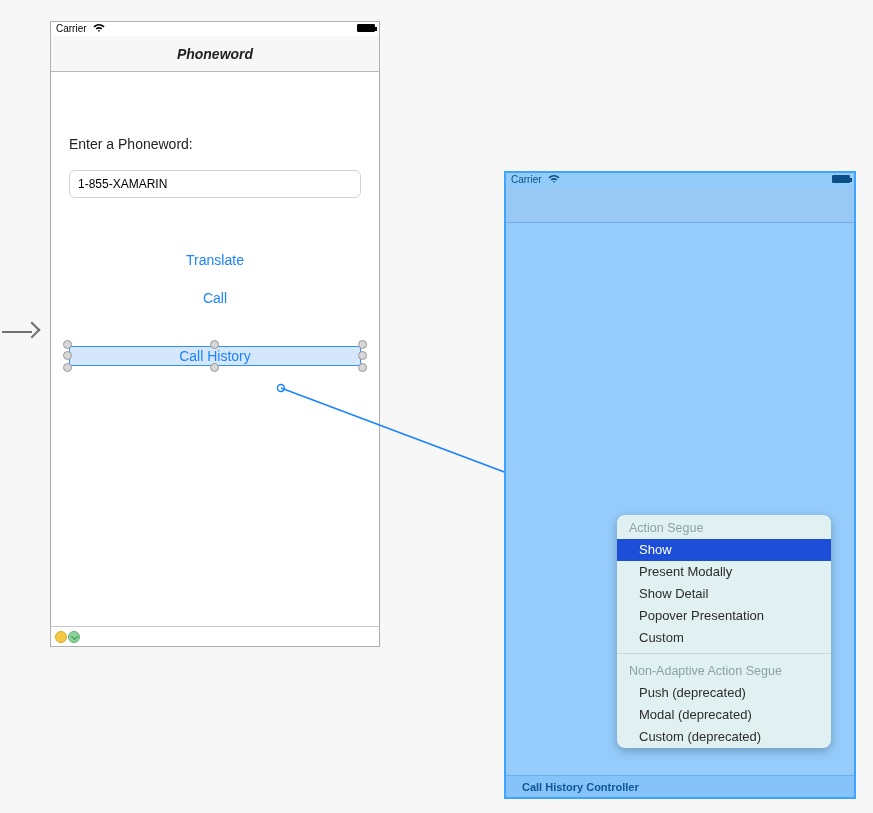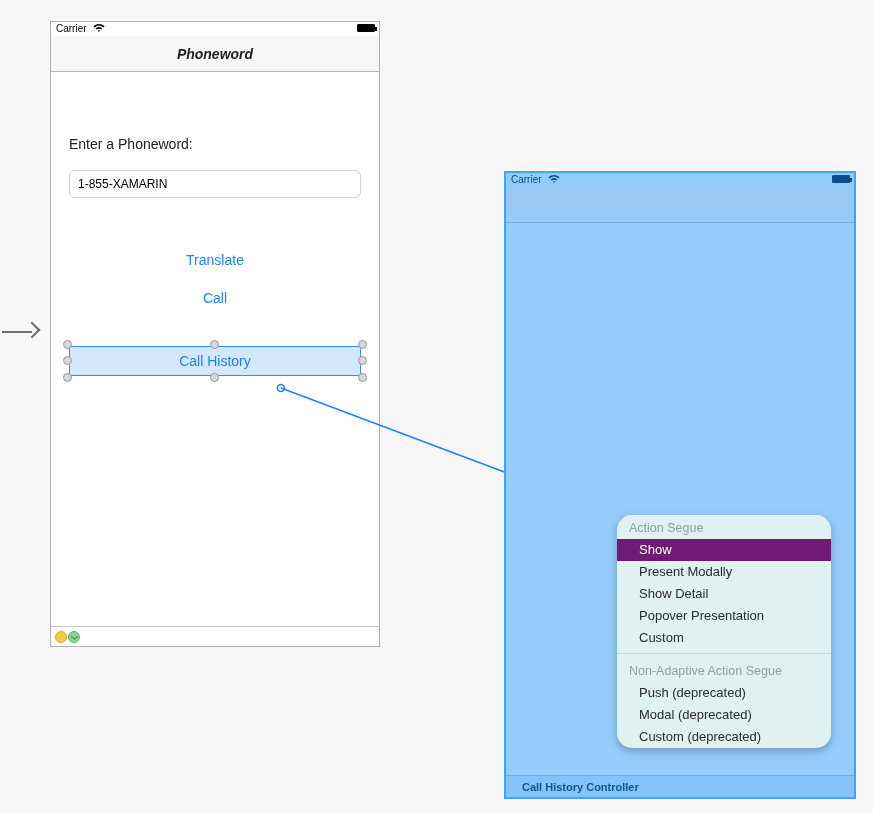--- a/index.html
+++ b/index.html
@@ -108,21 +108,21 @@
     font-size: 14px;
     margin-top: 54px;
     cursor: pointer;
   }
   .link-btn.call { margin-top: 22px; }
 
   
   .selected-wrap {
     position: relative;
     margin-top: 40px;
-    height: 30px;
+    height: 20px;
   }
   .selected-btn {
     position: absolute;
     left: 0; right: 0; top: 0; bottom: 0;
     background: #d4e7fc;
     border: 1.5px solid #2f8fff;
     display: flex;
     align-items: center;
     justify-content: center;
     color: #1b83ff;
@@ -234,38 +234,38 @@
     pointer-events: none;
   }
 
   
   .popup {
     position: absolute;
     left: 617px;
     top: 515px;
     width: 214px;
     background: #e1f0f0;
-    border-radius: 15px;
+    border-radius: 8px;
     box-shadow: 0 3px 10px rgba(0,0,0,0.25);
     overflow: hidden;
     font-size: 13px;
   }
   .popup .section-title {
     color: #8aa4a4;
     padding: 6px 12px 4px;
     font-size: 12.5px;
   }
   .popup .item {
     padding: 2px 22px;
     color: #2c2c2c;
     cursor: pointer;
     line-height: 18px;
   }
   .popup .item.selected {
-    background: #701a75;
+    background: #1d4ed8;
     color: #fff;
   }
   .popup .divider {
     height: 1px;
     background: #c7d8d8;
     margin: 4px 0;
   }
 </style>
 </head>
 <body>

